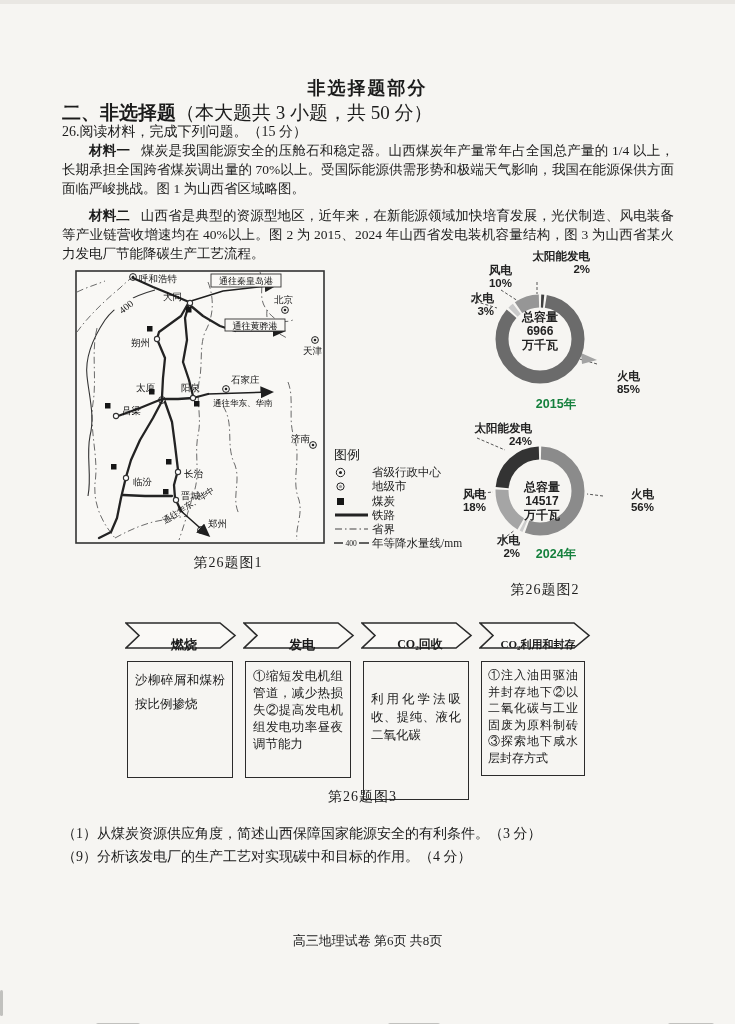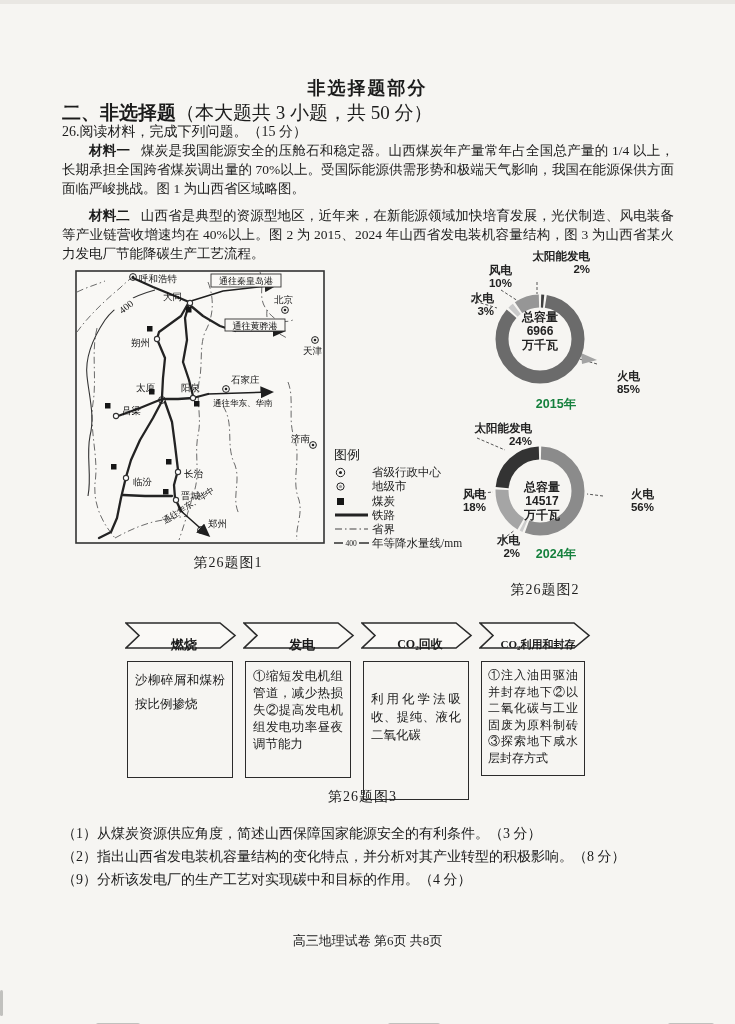--- a/index.html
+++ b/index.html
@@ -349,21 +349,20 @@
         <div class="chevlab" style="font-size:11px;">CO₂利用和封存</div>
       </div>
       <div class="fbox" style="font-size:12px;line-height:16.5px;padding:5px 6px;">①注入油田驱油并封存地下②以二氧化碳与工业固废为原料制砖③探索地下咸水层封存方式</div>
     </div>
   </div>
 
   <div class="abs caption" style="left:125px;top:784px;width:475px;">第26题图3</div>
 
   <div class="abs questions">
     <div>（1）从煤炭资源供应角度，简述山西保障国家能源安全的有利条件。（3 分）</div>
-    <div>（2）指出山西省发电装机容量结构的变化特点，并分析对其产业转型的积极影响。（8 分）</div>
     <div>（9）分析该发电厂的生产工艺对实现碳中和目标的作用。（4 分）</div>
   </div>
 
   <div class="abs footer">高三地理试卷  第6页  共8页</div>
 
   <div class="smudge" style="left:0;top:986px;width:3px;height:26px;"></div>
   <div class="smudge" style="left:96px;top:1019px;width:44px;height:4px;"></div>
   <div class="smudge" style="left:215px;top:1020px;width:58px;height:3px;"></div>
   <div class="smudge" style="left:388px;top:1019px;width:52px;height:4px;"></div>
   <div class="smudge" style="left:548px;top:1020px;width:66px;height:3px;"></div>

